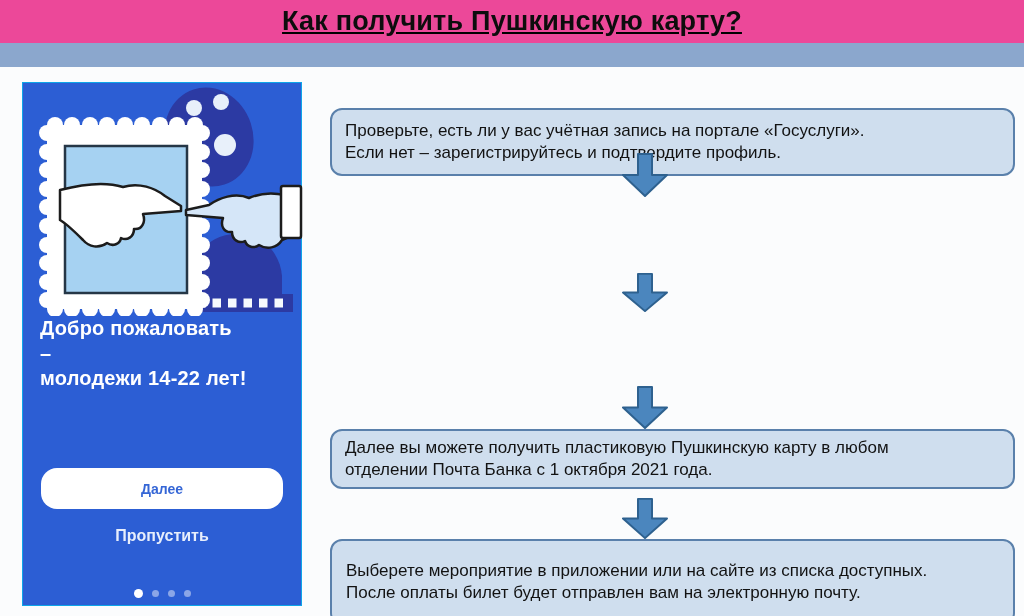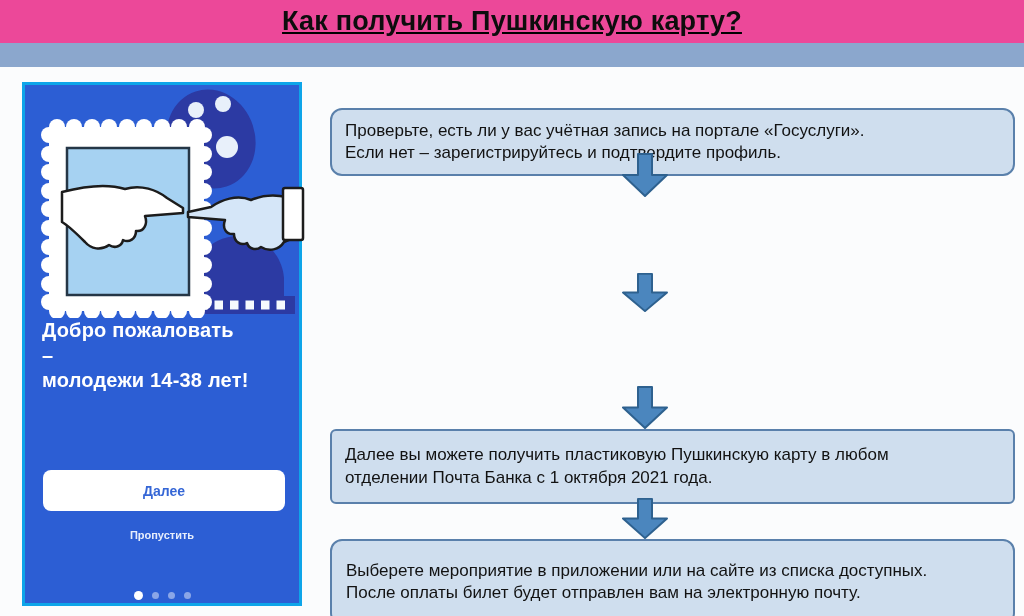--- a/index.html
+++ b/index.html
@@ -5,41 +5,41 @@
   html,body{margin:0;padding:0;background:#fff;}
   .canvas{position:relative;width:1024px;height:616px;background:#fbfcfd;overflow:hidden;
           font-family:"Liberation Sans",sans-serif;}
   
   .title-band{position:absolute;left:0;top:0;width:1024px;height:43px;background:#ec4899;
               display:flex;align-items:center;justify-content:center;text-decoration:underline;}
   .title{font-size:27px;font-weight:bold;color:#0d0d0d;letter-spacing:.2px;}
   .divider-bar{position:absolute;left:0;top:43px;width:1024px;height:24px;background:#8ba7cd;}
   
   .panel{position:absolute;left:22px;top:82px;width:280px;height:524px;background:#2c5ed4;
-         border:3px solid #0ea5e9;box-sizing:border-box;}
+         border:1px solid #0ea5e9;box-sizing:border-box;}
   .illustration{position:absolute;left:0;top:0;}
   .welcome{position:absolute;left:17px;top:233px;color:#ffffff;font-weight:bold;
            font-size:20px;line-height:25px;letter-spacing:.2px;}
   .next-btn{position:absolute;left:18px;top:385px;width:242px;height:41px;background:#ffffff;
-            border:none;border-radius:8px;color:#3566d6;font-size:14px;font-weight:bold;
+            border:none;border-radius:16px;color:#3566d6;font-size:14px;font-weight:bold;
             font-family:"Liberation Sans",sans-serif;cursor:pointer;}
   .skip{position:absolute;left:0;top:444px;width:100%;text-align:center;color:#e7eefc;
-        font-size:11px;font-weight:bold;cursor:pointer;}
+        font-size:16px;font-weight:bold;cursor:pointer;}
   .dots{position:absolute;left:0;top:506px;width:100%;display:flex;justify-content:center;
         align-items:center;gap:9px;}
   .dot{width:7px;height:7px;border-radius:50%;background:rgba(255,255,255,.45);cursor:pointer;}
   .dot.active{width:9px;height:9px;background:#ffffff;}
   
   .flow{position:absolute;left:330px;top:0;width:685px;height:616px;}
   .step{position:absolute;left:0;width:685px;background:#cfdeee;border:2px solid #5a80ab;
         border-radius:12px;box-sizing:border-box;display:flex;align-items:center;
         padding:6px 8px 6px 13px;font-size:17px;line-height:22.5px;color:#121212;
         white-space:pre-line;}
   .s1{top:84px;height:68px;margin-top:24px;}  .s2{top:197px;height:76px;} .s3{top:312px;height:73px;}
-  .s4{top:429px;height:75px;border-radius:6px;} .s5{top:539px;height:86px;padding-left:14px;}
+  .s4{top:429px;height:60px;} .s5{top:539px;height:86px;padding-left:14px;}
   .arrow{position:absolute;left:291px;width:48px;}
   .a1{top:153px;height:44px;} .a2{top:273px;height:39px;}
   .a3{top:386px;height:43px;} .a4{top:498px;height:41px;}
   .arrow svg{display:block;width:100%;height:100%;}
 </style>
 </head>
 <body>
 
 <div class="canvas">
 
@@ -118,21 +118,21 @@
       <g stroke="#1c1c1c" stroke-width="2.5" stroke-linejoin="round" stroke-linecap="round">
         <path fill="#ffffff" d="M37,107 C60,101 84,99 100,104 C116,99 132,105 142,113 L158,123 L158,128 L120,131 C123,139 119,147 111,146 C111,154 104,158 98,155 C97,161 90,164 84,160 C76,166 66,164 60,157 C52,149 44,141 37,137 Z"></path>
         <path fill="#d5e6f8" d="M277,117 C258,109 240,109 226,115 C212,109 196,115 186,122 L163,127 L163,132 L200,135 C197,143 201,150 209,149 C209,157 216,161 222,158 C224,164 231,166 236,162 C244,167 254,165 259,157 L277,149 Z"></path>
         <rect x="258" y="103" width="20" height="52" rx="2" fill="#ffffff"></rect>
       </g>
     </svg>
 
     <div class="welcome">
       <div>Добро пожаловать</div>
       <div>–</div>
-      <div>молодежи 14-38 лет!</div>
+      <div>молодежи 14-22 лет!</div>
     </div>
 
     <button class="next-btn">Далее</button>
 
     <div class="skip">Пропустить</div>
 
     <div class="dots">
       <span class="dot active"></span>
       <span class="dot"></span>
       <span class="dot"></span>

